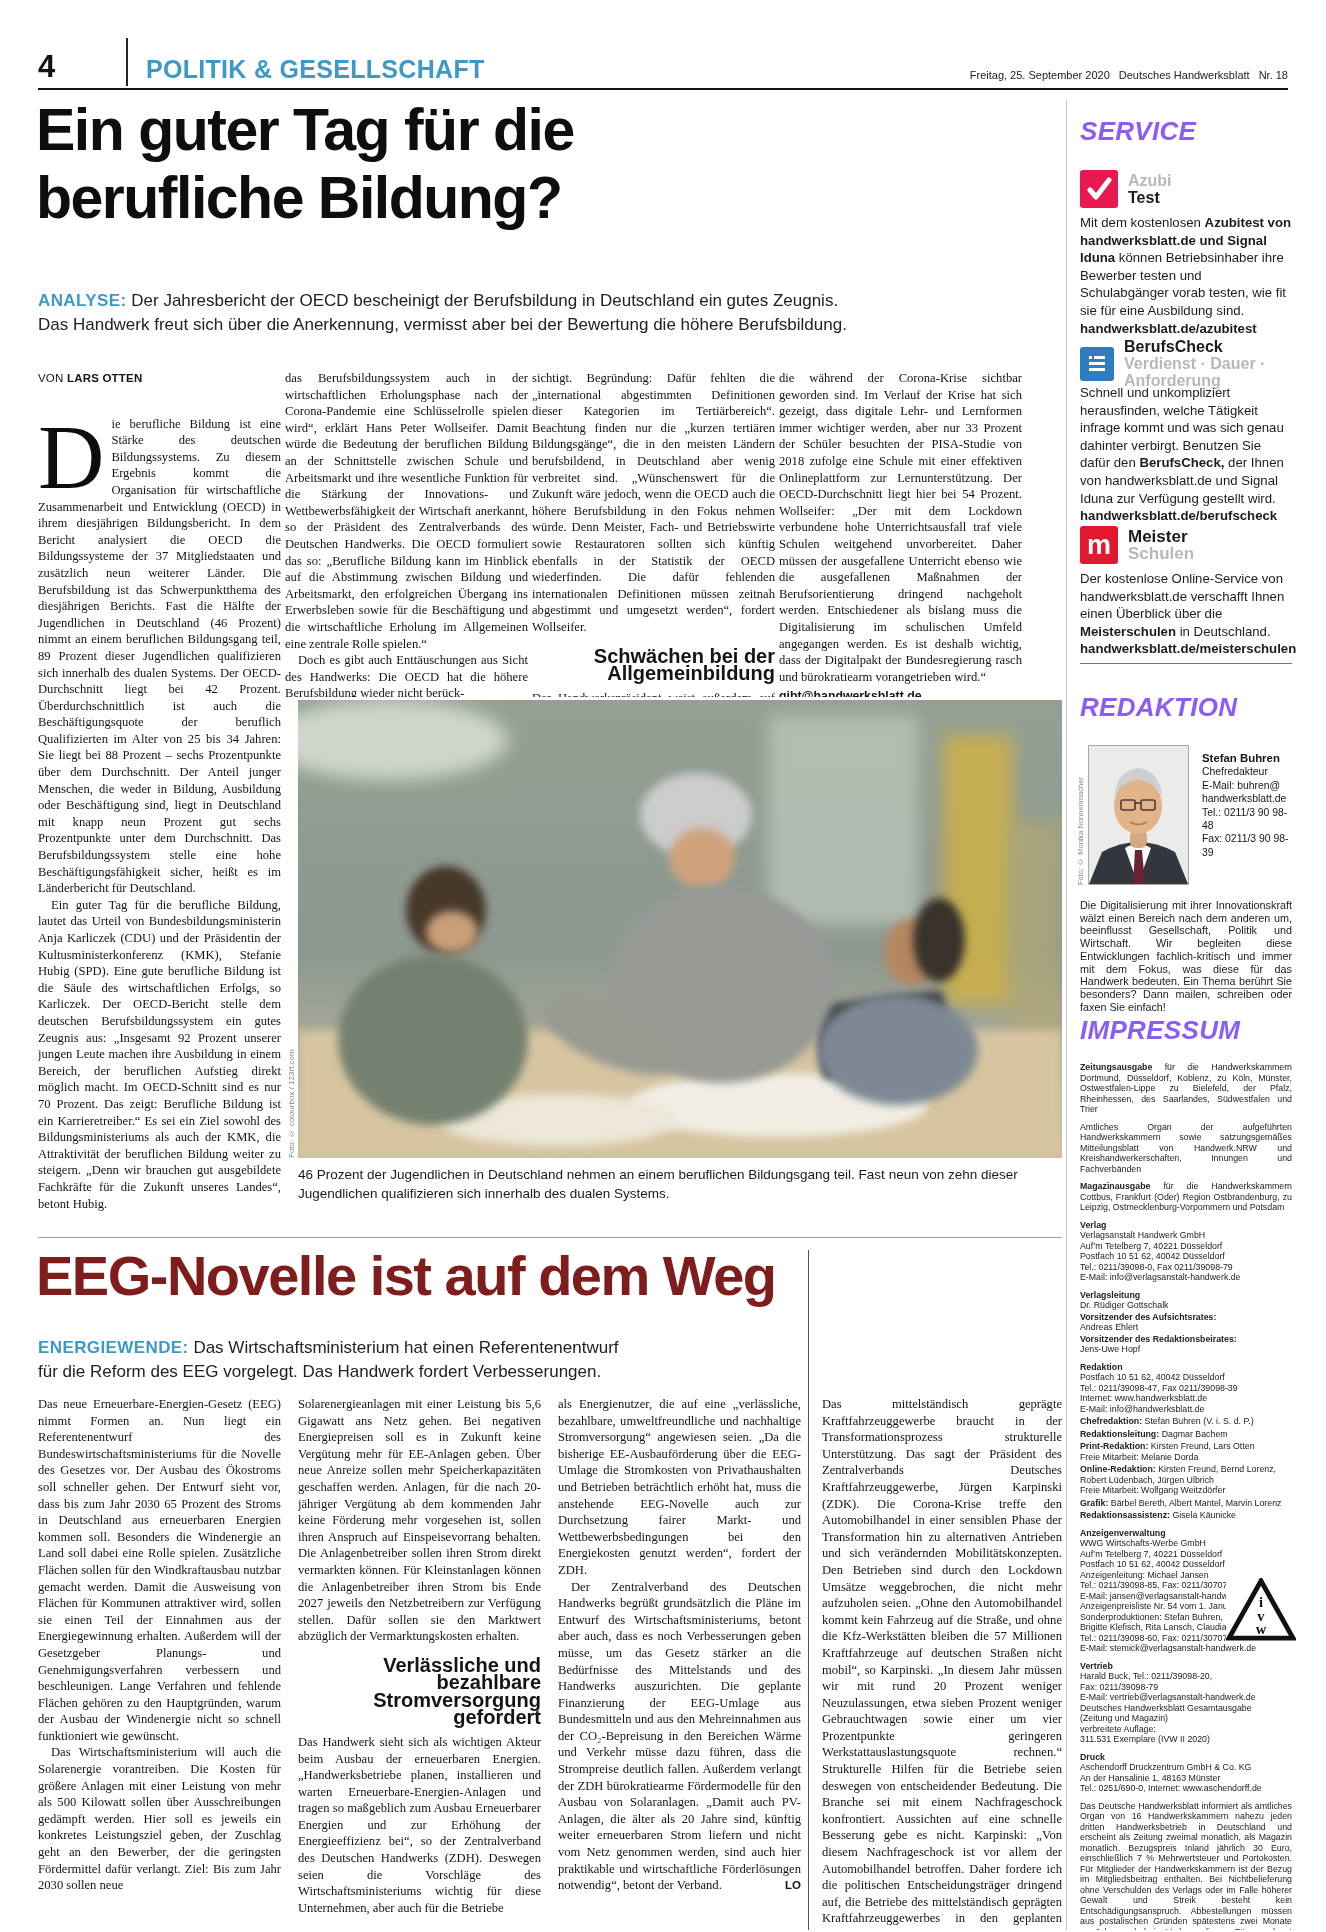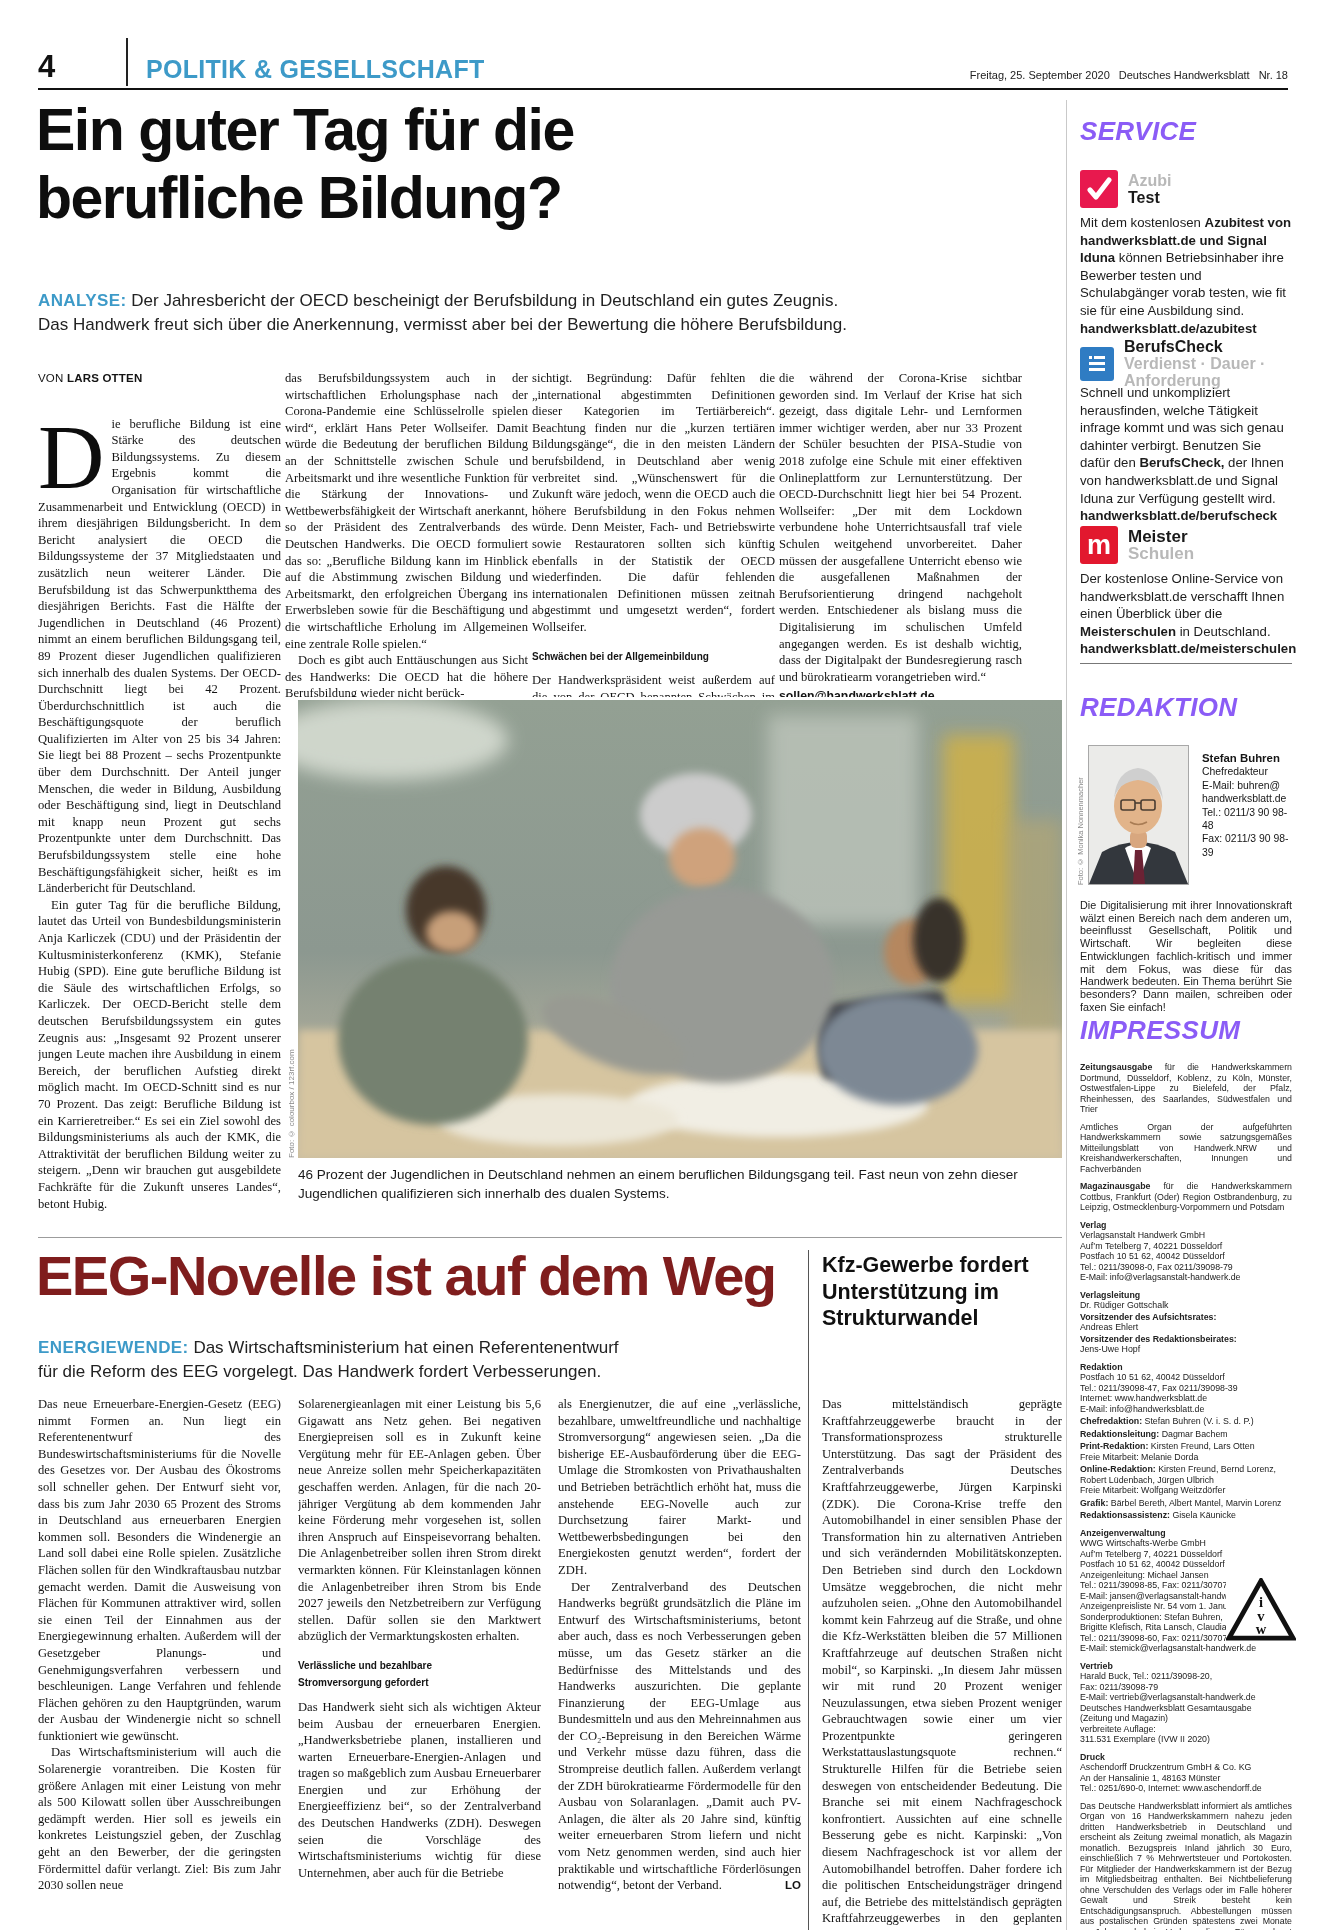--- a/index.html
+++ b/index.html
@@ -25,21 +25,21 @@
 
   .bodytext { font-family:"Liberation Serif", serif; font-size:12.6px; line-height:16.6px; text-align:justify; color:#141414; hyphens:auto; overflow:hidden; }
   .bodytext p { margin:0; }
   .bodytext p.ind { text-indent:13px; }
   .cols { position:absolute; left:38px; top:370px; width:1024px; display:flex; gap:4px; }
   .col { width:243px; flex:none; }
   .c1 { height:845px; }
   .c234 { height:327px; }
   .byline { font-family:"Liberation Sans",sans-serif; font-size:11.5px; letter-spacing:0.2px; margin-bottom:29px; text-align:left; }
   .dropcap { float:left; font-family:"Liberation Serif",serif; font-size:92px; line-height:73px; padding:5px 7px 0 0; color:#0d0d0d; }
-  .subhead { font-family:"Liberation Sans",sans-serif; font-weight:bold; font-size:10px; line-height:17.5px; margin:12px 0 7px; text-align:left; }
+  .subhead { font-family:"Liberation Sans",sans-serif; font-weight:bold; font-size:20px; line-height:17.5px; margin:12px 0 7px; text-align:right; }
   .email { font-family:"Liberation Sans",sans-serif; font-weight:bold; font-size:12.3px; margin-top:3px; text-align:left; }
 
   .photo { position:absolute; left:298px; top:700px; width:764px; height:458px; overflow:hidden; background:#8f9a8e; }
   .pcredit { position:absolute; left:287px; top:1018px; height:140px; font-size:8px; color:#888; writing-mode:vertical-rl; transform:rotate(180deg); }
   .caption { position:absolute; left:298px; top:1166px; width:764px; font-size:13.5px; line-height:18.5px; color:#1a1a1a; }
 
   
   .sep { position:absolute; left:38px; top:1237px; width:1024px; height:1px; background:#9c9c9c; }
   .eeg-headline { position:absolute; left:36px; top:1246px; font-size:56px; line-height:60px; letter-spacing:-1.5px; color:#7f1d1d; }
   .eeg-kicker { position:absolute; left:38px; top:1336px; width:770px; font-size:17px; line-height:23.5px; color:#222; }
@@ -101,21 +101,21 @@
       <p>das Berufsbildungssystem auch in der wirtschaftlichen Erholungsphase nach der Corona-Pandemie eine Schlüsselrolle spielen wird“, erklärt Hans Peter Wollseifer. Damit würde die Bedeutung der beruflichen Bildung an der Schnittstelle zwischen Schule und Arbeitsmarkt und ihre wesentliche Funktion für die Stärkung der Innovations- und Wettbewerbsfähigkeit der Wirtschaft anerkannt, so der Präsident des Zentralverbands des Deutschen Handwerks. Die OECD formuliert das so: „Berufliche Bildung kann im Hinblick auf die Abstimmung zwischen Bildung und Arbeitsmarkt, den erfolgreichen Übergang ins Erwerbsleben sowie für die Beschäftigung und die wirtschaftliche Erholung im Allgemeinen eine zentrale Rolle spielen.“</p>
       <p class="ind">Doch es gibt auch Enttäuschungen aus Sicht des Handwerks: Die OECD hat die höhere Berufsbildung wieder nicht berück-</p>
     </div>
     <div class="col c234 bodytext">
       <p>sichtigt. Begründung: Dafür fehlten die „international abgestimmten Definitionen dieser Kategorien im Tertiärbereich“. Beachtung finden nur die „kurzen tertiären Bildungsgänge“, die in den meisten Ländern berufsbildend, in Deutschland aber wenig verbreitet sind. „Wünschenswert für die Zukunft wäre jedoch, wenn die OECD auch die höhere Berufsbildung in den Fokus nehmen würde. Denn Meister, Fach- und Betriebswirte sowie Restauratoren sollten sich künftig ebenfalls in der Statistik der OECD wiederfinden. Die dafür fehlenden internationalen Definitionen müssen zeitnah abgestimmt und umgesetzt werden“, fordert Wollseifer.</p>
       <h3 class="subhead">Schwächen bei der Allgemeinbildung</h3>
       <p>Der Handwerkspräsident weist außerdem auf die von der OECD benannten Schwächen im Bereich der Allgemeinbildung hin,</p>
     </div>
     <div class="col c234 bodytext">
       <p>die während der Corona-Krise sichtbar geworden sind. Im Verlauf der Krise hat sich gezeigt, dass digitale Lehr- und Lernformen immer wichtiger werden, aber nur 33 Prozent der Schüler besuchten der PISA-Studie von 2018 zufolge eine Schule mit einer effektiven Onlineplattform zur Lernunterstützung. Der OECD-Durchschnitt liegt hier bei 54 Prozent. Wollseifer: „Der mit dem Lockdown verbundene hohe Unterrichtsausfall traf viele Schulen weitgehend unvorbereitet. Daher müssen der ausgefallene Unterricht ebenso wie die ausgefallenen Maßnahmen der Berufsorientierung dringend nachgeholt werden. Entschiedener als bislang muss die Digitalisierung im schulischen Umfeld angegangen werden. Es ist deshalb wichtig, dass der Digitalpakt der Bundesregierung rasch und bürokratiearm vorangetrieben wird.“</p>
-      <div class="email">sollen@handwerksblatt.de</div>
+      <div class="email">gibt@handwerksblatt.de</div>
     </div>
   </div>
 
   <div class="photo">
     <svg width="764" height="458" viewBox="0 0 764 458">
       <defs>
         <linearGradient id="pbg" x1="0" y1="0" x2="0" y2="1">
           <stop offset="0" stop-color="#93a093"></stop>
             <stop offset="0.55" stop-color="#8c9890"></stop>
             <stop offset="1" stop-color="#c9bda2"></stop>
@@ -167,23 +167,20 @@
 Stromversorgung gefordert</h3>
       <p>Das Handwerk sieht sich als wichtigen Akteur beim Ausbau der erneuerbaren Energien. „Handwerksbetriebe planen, installieren und warten Erneuerbare-Energien-Anlagen und tragen so maßgeblich zum Ausbau Erneuerbarer Energien und zur Erhöhung der Energieeffizienz bei“, so der Zentralverband des Deutschen Handwerks (ZDH). Deswegen seien die Vorschläge des Wirtschaftsministeriums wichtig für diese Unternehmen, aber auch für die Betriebe</p>
     </div>
     <div class="col bodytext">
       <p>als Energienutzer, die auf eine „verlässliche, bezahlbare, umweltfreundliche und nachhaltige Stromversorgung“ angewiesen seien. „Da die bisherige EE-Ausbauförderung über die EEG-Umlage die Stromkosten von Privathaushalten und Betrieben beträchtlich erhöht hat, muss die anstehende EEG-Novelle auch zur Durchsetzung fairer Markt- und Wettbewerbsbedingungen bei den Energiekosten genutzt werden“, fordert der ZDH.</p>
       <p class="ind"><span>Der Zentralverband des Deutschen Handwerks begrüßt grundsätzlich die Pläne im Entwurf des Wirtschaftsministeriums, betont aber auch, dass es noch Verbesserungen geben müsse, um das Gesetz stärker an die Bedürfnisse des Mittelstands und des Handwerks auszurichten. Die geplante Finanzierung der EEG-Umlage aus Bundesmitteln und aus den Mehreinnahmen aus der CO₂-Bepreisung in den Bereichen Wärme und Verkehr müsse dazu führen, dass die Strompreise deutlich fallen. Außerdem verlangt der ZDH bürokratiearme Fördermodelle für den Ausbau von Solaranlagen. „Damit auch PV-Anlagen, die älter als 20 Jahre sind, künftig weiter erneuerbaren Strom liefern und nicht vom Netz genommen werden, sind auch hier praktikable und wirtschaftliche Förderlösungen notwendig“, betont der Verband.</span> <span class="sig">LO</span></p>
     </div>
   </div>
 
   <div class="vrule"></div>
-  <h3 class="kfz-head">Kfz-Gewerbe fordert
-Unterstützung im
-Strukturwandel</h3>
   <div class="kfz-body bodytext">
     <p>Das mittelständisch geprägte Kraftfahrzeuggewerbe braucht in der Transformationsprozess strukturelle Unterstützung. Das sagt der Präsident des Zentralverbands Deutsches Kraftfahrzeuggewerbe, Jürgen Karpinski (ZDK). Die Corona-Krise treffe den Automobilhandel in einer sensiblen Phase der Transformation hin zu alternativen Antrieben und sich verändernden Mobilitätskonzepten. Den Betrieben sind durch den Lockdown Umsätze weggebrochen, die nicht mehr aufzuholen seien. „Ohne den Automobilhandel kommt kein Fahrzeug auf die Straße, und ohne die Kfz-Werkstätten bleiben die 57 Millionen Kraftfahrzeuge auf deutschen Straßen nicht mobil“, so Karpinski. „In diesem Jahr müssen wir mit rund 20 Prozent weniger Neuzulassungen, etwa sieben Prozent weniger Gebrauchtwagen sowie einer um vier Prozentpunkte geringeren Werkstattauslastungsquote rechnen.“ Strukturelle Hilfen für die Betriebe seien deswegen von entscheidender Bedeutung. Die Branche sei mit einem Nachfrageschock konfrontiert. Aussichten auf eine schnelle Besserung gebe es nicht. Karpinski: „Von diesem Nachfrageschock ist vor allem der Automobilhandel betroffen. Daher fordere ich die politischen Entscheidungsträger dringend auf, die Betriebe des mittelständisch geprägten Kraftfahrzeuggewerbes in den geplanten Transformationsfonds für die Automobilbranche einzubeziehen.“</p>
   </div>
 
   <div class="siderule"></div>
   <div class="sidebar">
 
     <h2 class="sb-title" style="top:16px">SERVICE</h2>
 
     <div class="logo-row" style="top:70px">

